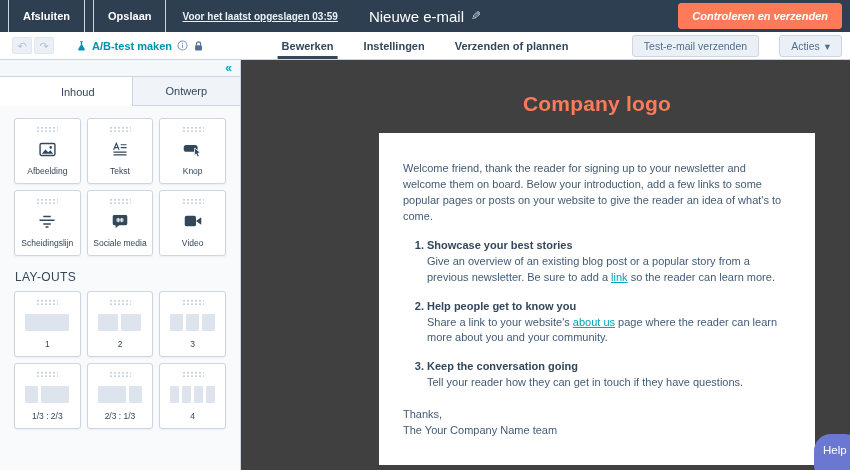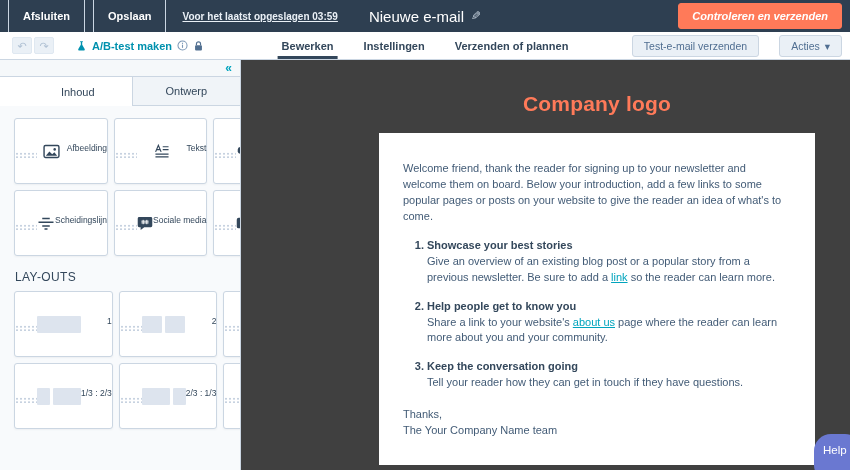--- a/index.html
+++ b/index.html
@@ -42,21 +42,21 @@
   .sidebar { width:241px; flex:0 0 auto; border-right:1px solid #cbd6e2; display:flex; flex-direction:column; background:#fff; }
   .sb-strip { height:16px; background:#f5f8fa; display:flex; justify-content:flex-end; align-items:center; padding:0 8px; }
   .collapse { color:#00a4bd; font-size:12px; font-weight:700; cursor:pointer; line-height:1; }
   .sb-tabs { height:30px; display:flex; border-top:1px solid #cbd6e2; flex:0 0 auto;padding-left:24px; }
   .sb-tab { flex:1; display:flex; align-items:center; justify-content:center; font-size:11px; color:#33475b; cursor:pointer; }
   .sb-tab.active { background:#fff; border-right:1px solid #cbd6e2; font-weight:400; }
   .sb-tab.inactive { background:#f0f4f8; border-bottom:1px solid #cbd6e2; }
   .sb-content { flex:1; background:#f8fafc; padding:12px 14px; overflow:hidden; }
   .card-grid { display:grid; grid-template-columns:repeat(3,1fr); gap:6px; }
   .block-card { background:#fff; border:1px solid #cbd6e2; border-radius:3px; height:66px; display:flex;
-    align-items:center; cursor:grab; box-shadow:0 1px 2px rgba(45,62,80,.06); }
+    flex-direction:column; align-items:center; cursor:grab; box-shadow:0 1px 2px rgba(45,62,80,.06); }
   .drag-dots { width:22px; height:6px; margin-top:7px;
     background-image:radial-gradient(#c7d2e0 1px, transparent 1.1px); background-size:4px 3.5px; }
   .block-icon { flex:1; display:flex; align-items:center; justify-content:center; }
   .block-label { font-size:8.5px; color:#33475b; margin-bottom:7px; white-space:nowrap; }
   .layouts-heading { font-size:12px; font-weight:400; color:#33475b; letter-spacing:.4px; margin:14px 0 7px 1px; }
   .cols-row { flex:1; display:flex; align-items:center; gap:3px; }
   .colrect { height:17px; background:#dde4ee; border-radius:1px; }
   .w1 { width:13px; } .w2 { width:28px; } .wfull { width:44px; } .whalf { width:20px; } .wq { width:9px; }
 
   

